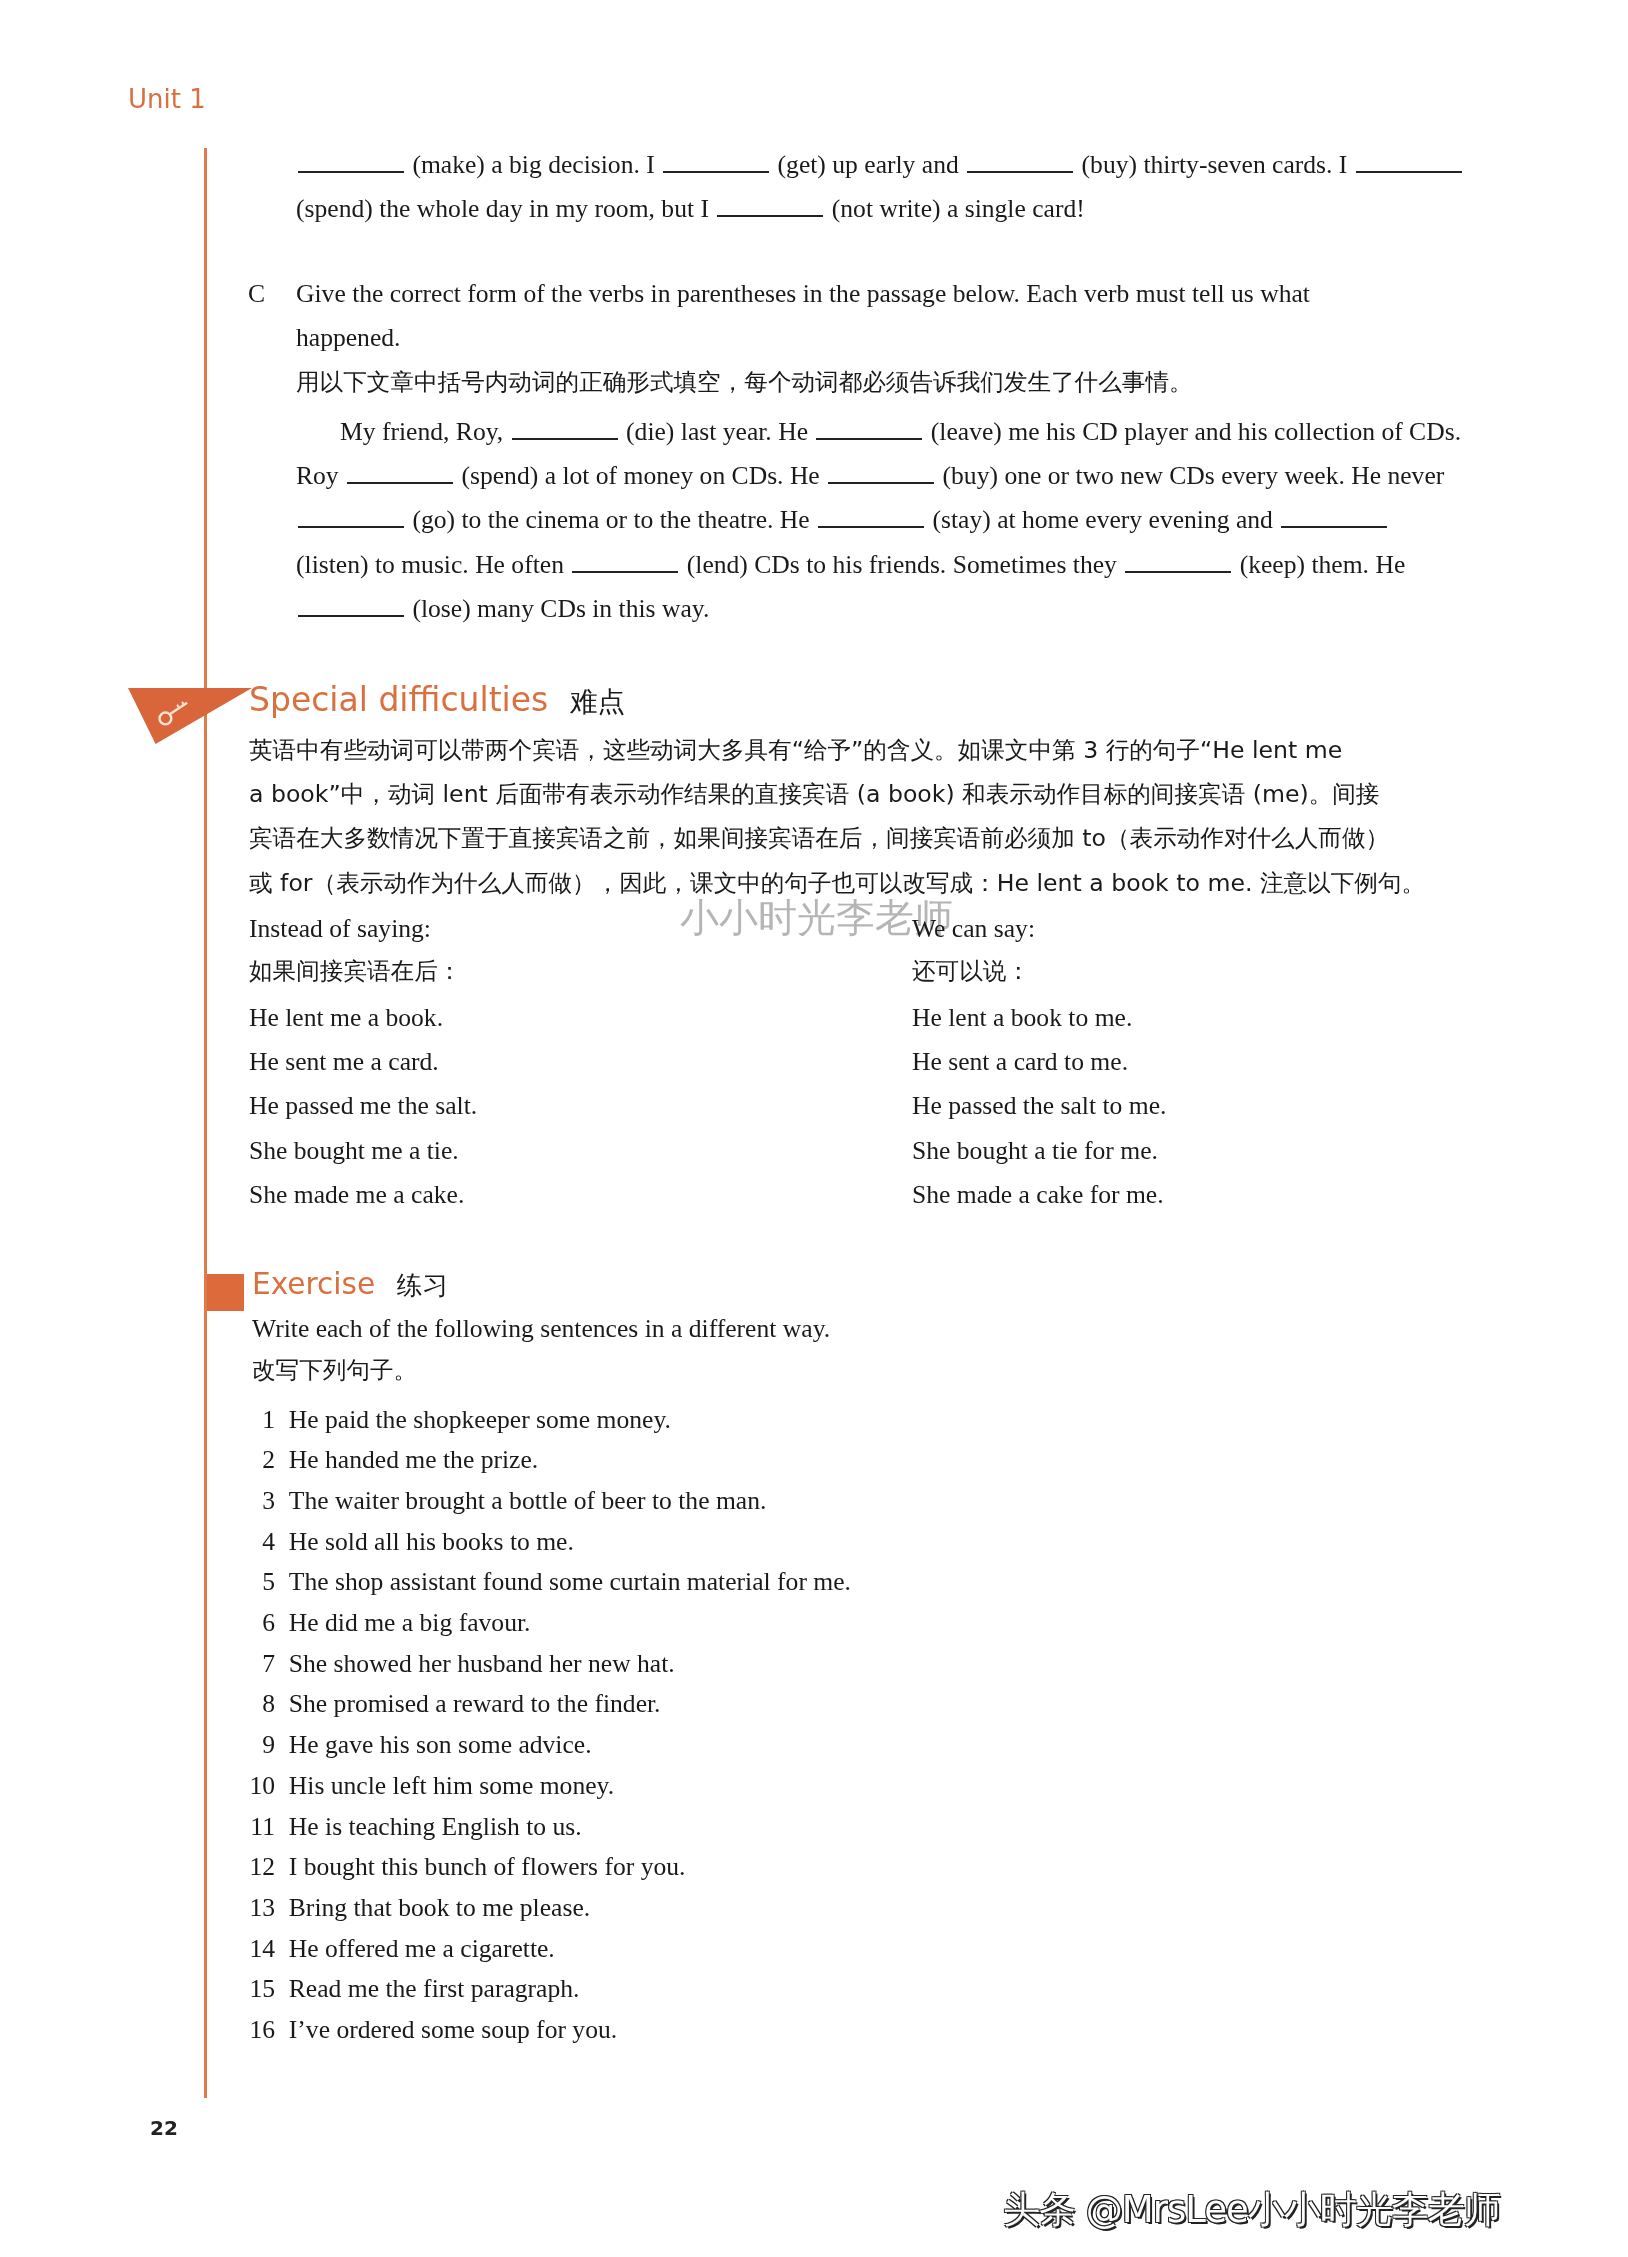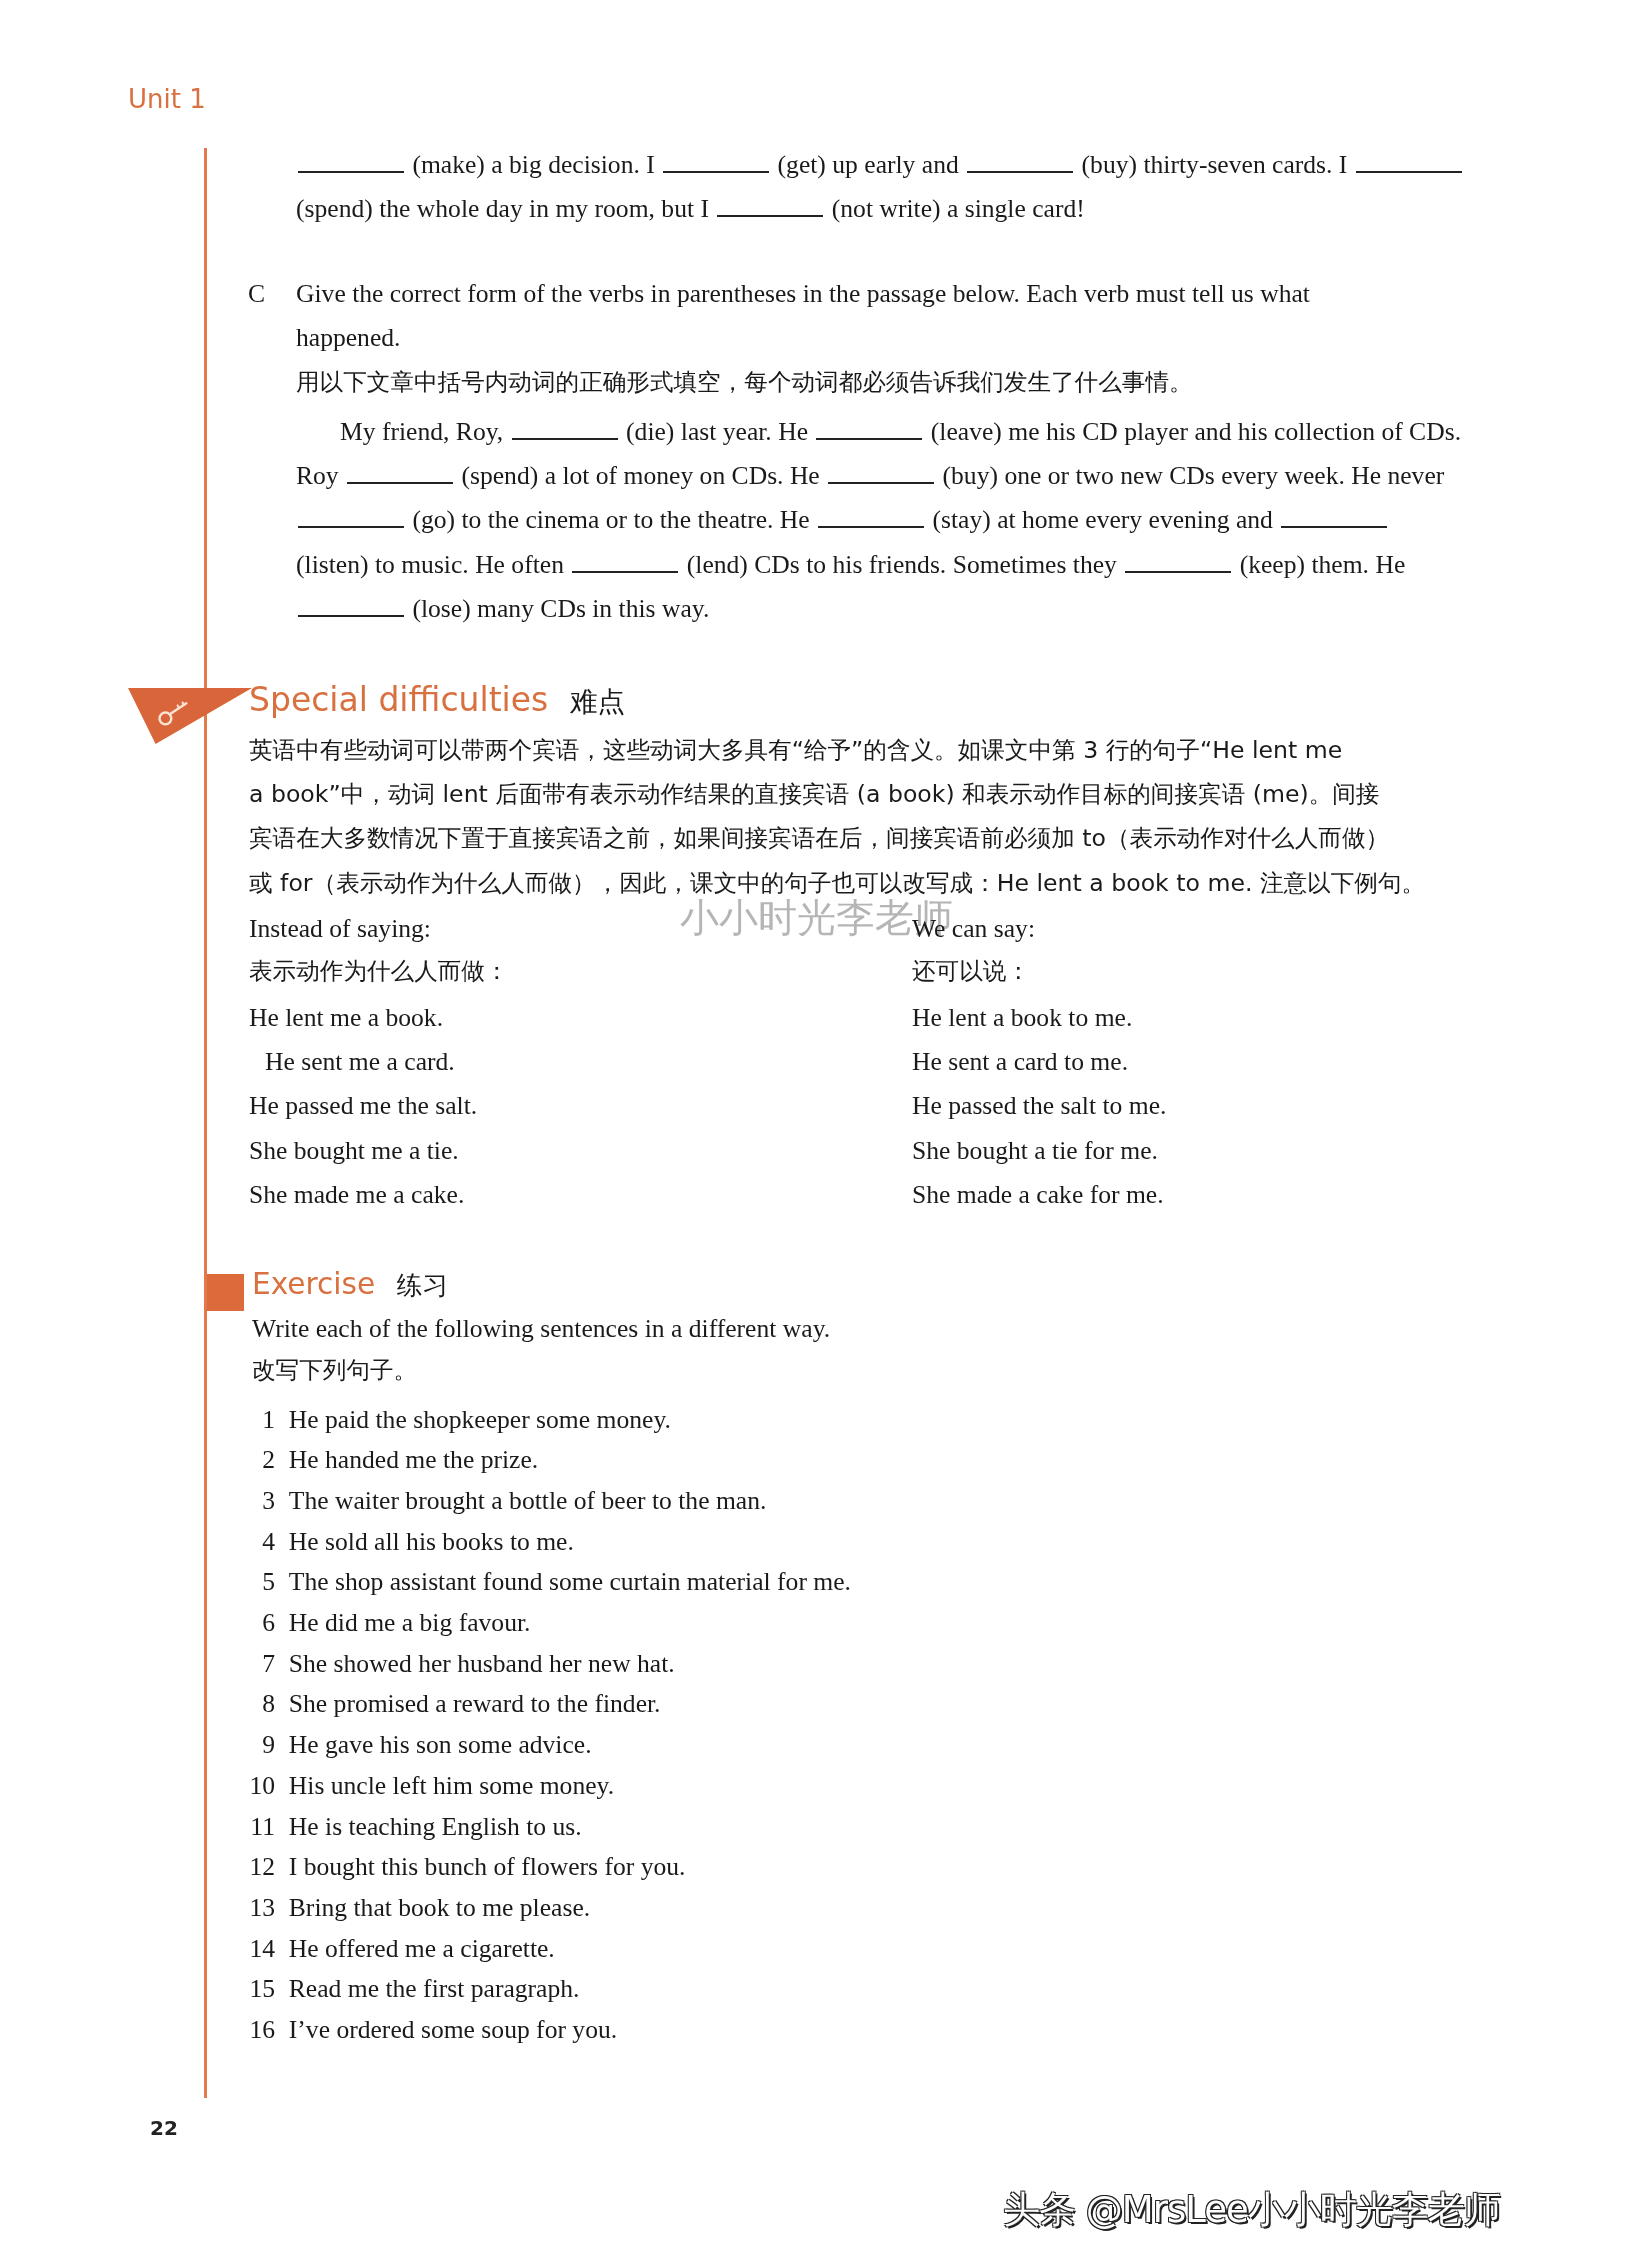--- a/index.html
+++ b/index.html
@@ -107,26 +107,26 @@
 
 <div class="line cjk" style="left:249px;top:739px;">英语中有些动词可以带两个宾语，这些动词大多具有“给予”的含义。如课文中第 3 行的句子“He lent me</div>
 <div class="line cjk" style="left:249px;top:783px;">a book”中，动词 lent 后面带有表示动作结果的直接宾语 (a book) 和表示动作目标的间接宾语 (me)。间接</div>
 <div class="line cjk" style="left:249px;top:827px;">宾语在大多数情况下置于直接宾语之前，如果间接宾语在后，间接宾语前必须加 to（表示动作对什么人而做）</div>
 <div class="line cjk" style="left:249px;top:872px;">或 for（表示动作为什么人而做），因此，课文中的句子也可以改写成：He lent a book to me. 注意以下例句。</div>
 
 <div class="abs watermark">小小时光李老师</div>
 
 <div class="line ital" style="left:249px;top:916px;">Instead of saying:</div>
 <div class="line ital" style="left:912px;top:916px;">We can say:</div>
-<div class="line cjk" style="left:249px;top:960px;">表示动作为什么人而做：</div>
+<div class="line cjk" style="left:249px;top:960px;">如果间接宾语在后：</div>
 <div class="line cjk" style="left:912px;top:960px;">还可以说：</div>
 
 <div class="line" style="left:249px;top:1005px;">He lent me a book.</div>
 <div class="line" style="left:912px;top:1005px;">He lent a book to me.</div>
-<div class="line" style="left:249px;top:1049px;margin-left:16px;">He sent me a card.</div>
+<div class="line" style="left:249px;top:1049px;">He sent me a card.</div>
 <div class="line" style="left:912px;top:1049px;">He sent a card to me.</div>
 <div class="line" style="left:249px;top:1093px;">He passed me the salt.</div>
 <div class="line" style="left:912px;top:1093px;">He passed the salt to me.</div>
 <div class="line" style="left:249px;top:1138px;">She bought me a tie.</div>
 <div class="line" style="left:912px;top:1138px;">She bought a tie for me.</div>
 <div class="line" style="left:249px;top:1182px;">She made me a cake.</div>
 <div class="line" style="left:912px;top:1182px;">She made a cake for me.</div>
 
 <div class="abs ex-box"></div>
 <div class="abs" style="left:252px;top:1267px;">

